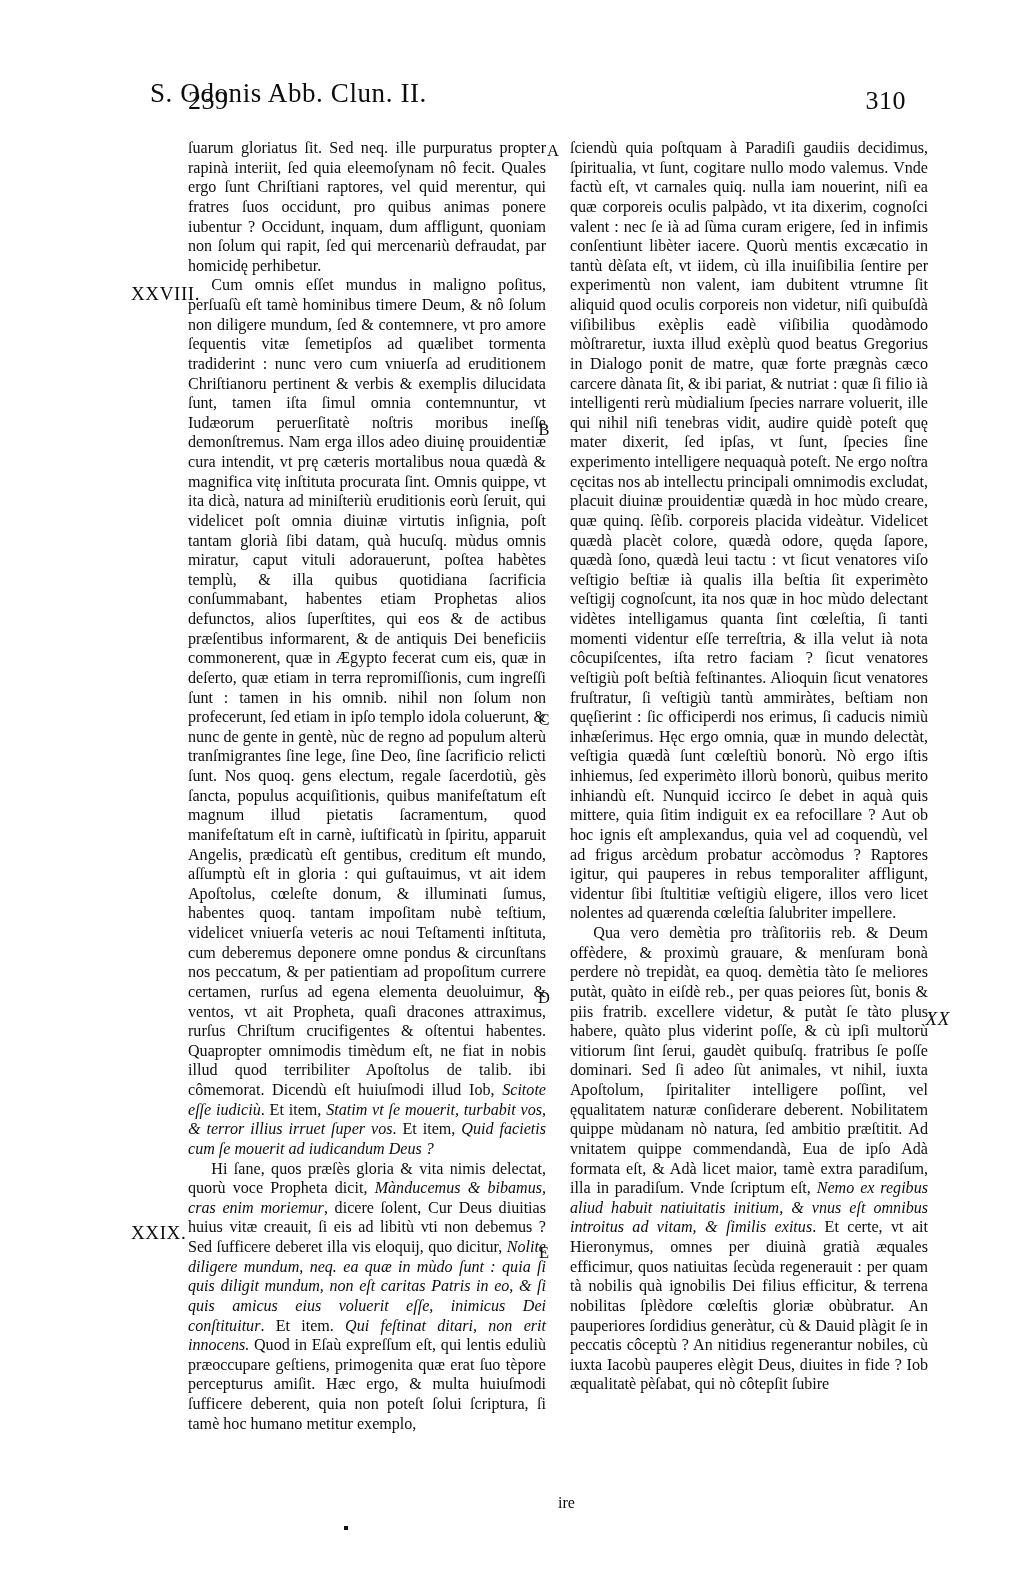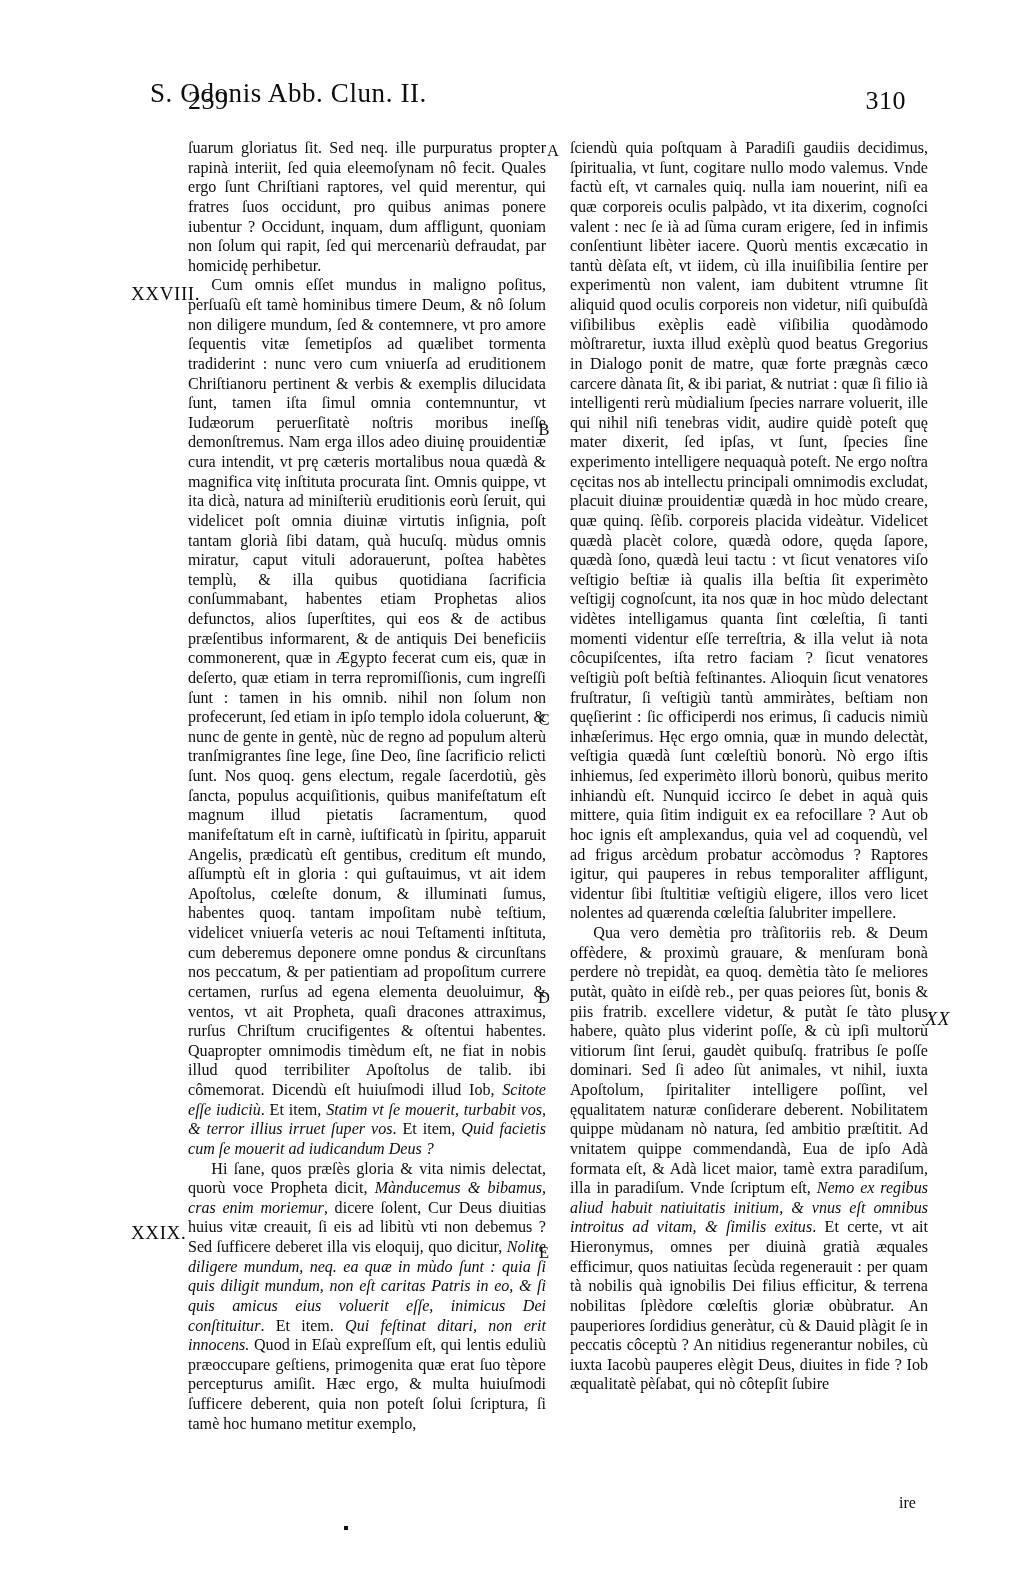--- a/index.html
+++ b/index.html
@@ -88,21 +88,20 @@
     font-size: 16.5px;
   }
   .seclet-a { left: 541px; }
 
   
   .catchword {
     position: absolute;
     top: 1494px;
     left: 558px;
     width: 358px;
-    text-align: right;
     font-size: 16.1px;
   }
 
   
   .speck {
     position: absolute;
     left: 344px;
     top: 1526px;
     width: 4px;
     height: 4px;

